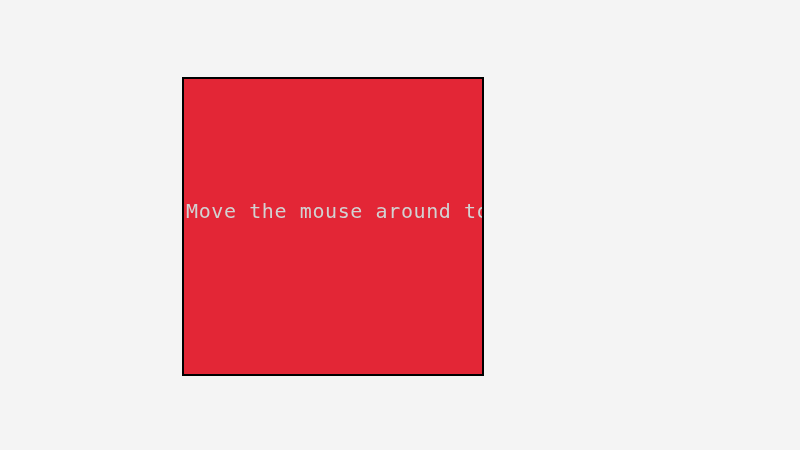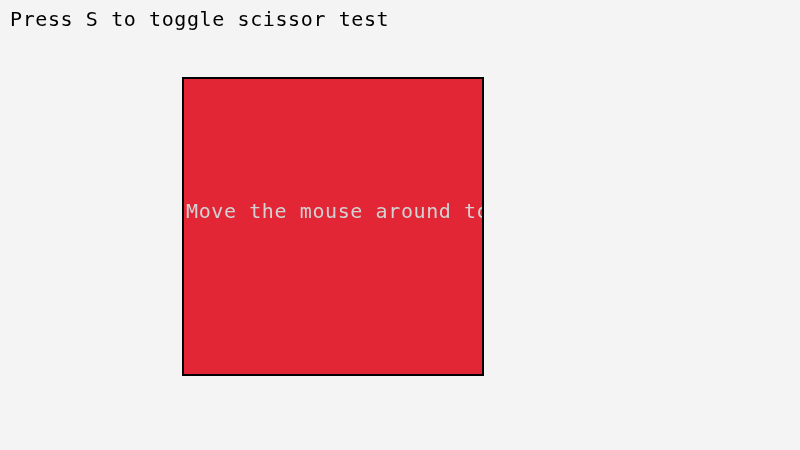--- a/index.html
+++ b/index.html
@@ -67,21 +67,20 @@
     color: #d2d2d2;
     white-space: pre;
     font-family: "DejaVu Sans Mono", monospace;
   }
 </style>
 </head>
 <body style="background: rgb(244, 244, 244);">
 
 <div id="app" style="width: 800px; height: 450px; background: rgb(244, 244, 244);">
 
-  <div class="hint-text" style="color: rgb(0, 0, 0); font-size: 20px;">Press S to toggle scissor test</div>
 
   <div class="scissor-area" style="left: 182px; top: 77px; width: 302px; height: 299px; background: rgb(227, 38, 54); border: 2px solid rgb(0, 0, 0);">
 
     <div class="clipped-text-wrap">
       <span class="clipped-text" style="color: rgb(210, 210, 210); font-size: 20px;">Move the mouse around to reveal the rest of this text</span>
     </div>
 
   </div>
 
 </div>

